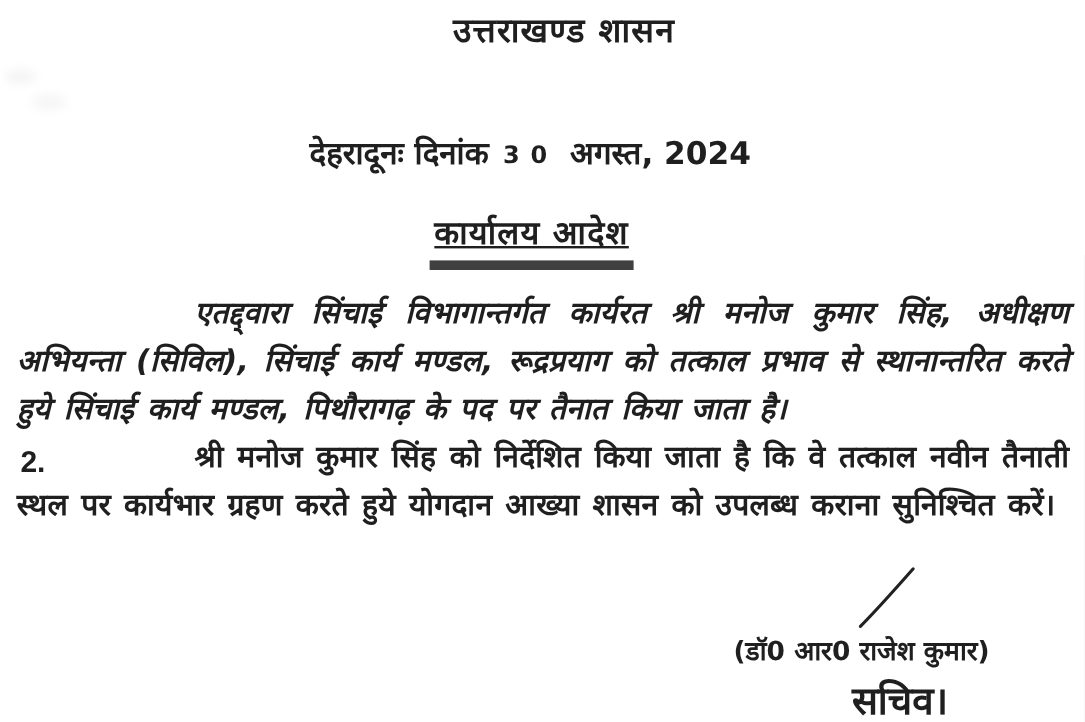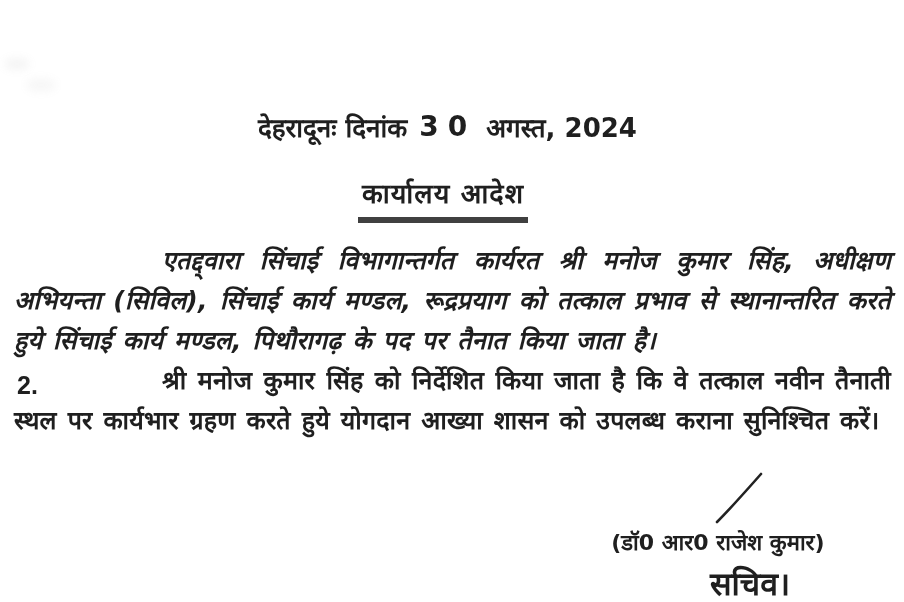--- a/index.html
+++ b/index.html
@@ -35,33 +35,34 @@
     display: inline-block; margin-left: 56px;
     font-family: "Liberation Sans", sans-serif;
     font-size: 24px; font-weight: 600; letter-spacing: 0.5px;
   }
   .date-line {
     position: absolute; top: 109px; left: 258px;
     font-size: 26px; font-weight: 700; white-space: nowrap;
   }
   .date-day {
     display: inline-block; margin: 0 10px 0 12px;
-    font-size: 28px; font-weight: 600; letter-spacing: 9px;
+    font-size: 20px; font-weight: 600; letter-spacing: 9px;
     transform: translateY(-1px);
   }
 
   
   .title-row {
     position: absolute; top: 174px; left: 0; width: 886px; text-align: center;
   }
   .title-text {
     display: inline-block;
     font-size: 27px; font-weight: 700; letter-spacing: 1px;
-    border-bottom: 6px solid #404040;
+    border-bottom: 8px solid #404040;
     padding: 0 4px 6px 4px;
+    text-decoration: underline;
   }
 
   
   .para {
     position: absolute; left: 14px; width: 877px; margin: 0;
     font-size: 25px; line-height: 40px; font-weight: 600;
     text-align: justify; text-indent: 148px;
     letter-spacing: 0.2px; word-spacing: 2px;
   }
   .para1 { top: 241px; font-style: italic; }
@@ -84,20 +85,21 @@
   }
 </style>
 </head>
 <body>
 
 <div class="doc">
 
   <div class="smudge s1"></div>
   <div class="smudge s2"></div>
 
+  <div class="gov-line">उत्तराखण्ड शासन</div>
 
 
 
   <div class="date-line">
     <span>देहरादूनः दिनांक</span><span class="date-day">30</span><span>अगस्त, 2024</span>
   </div>
 
   <div class="title-row">
     <span class="title-text">कार्यालय आदेश</span>
   </div>

